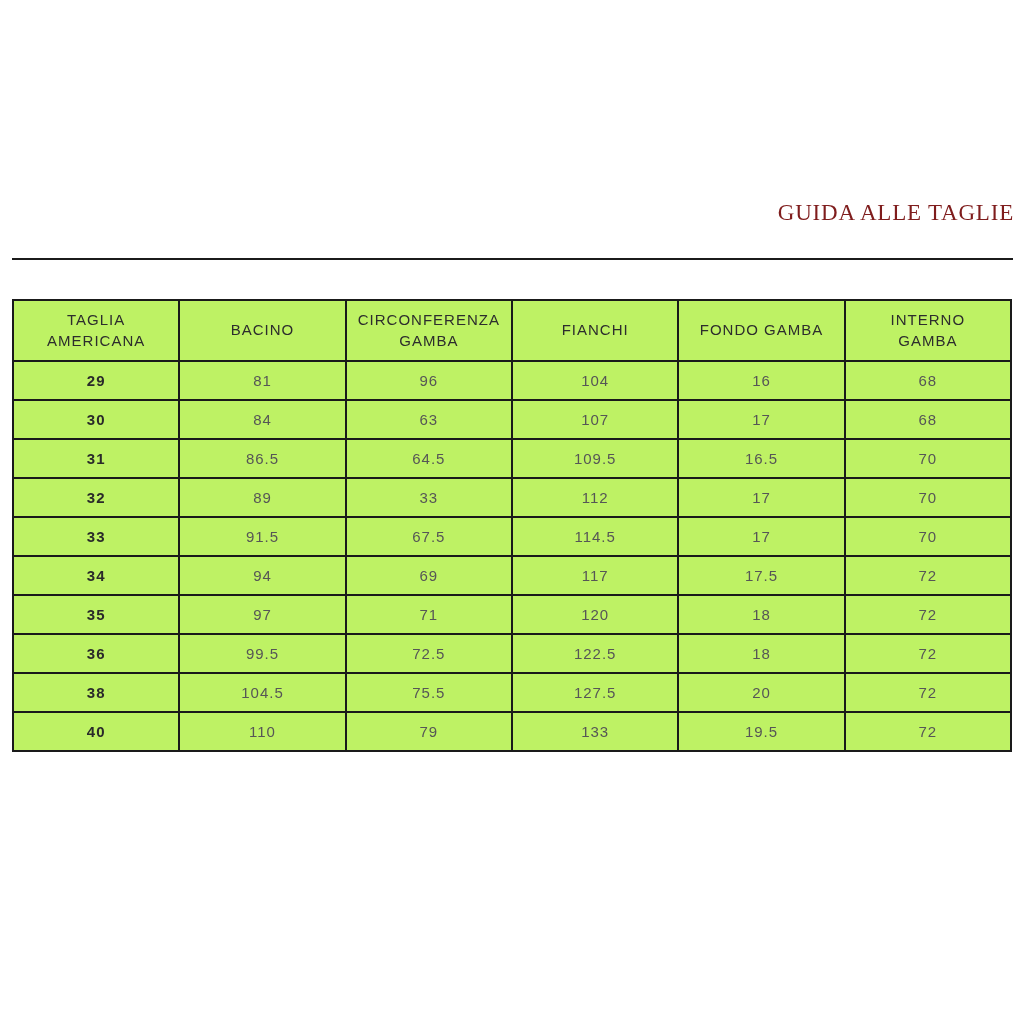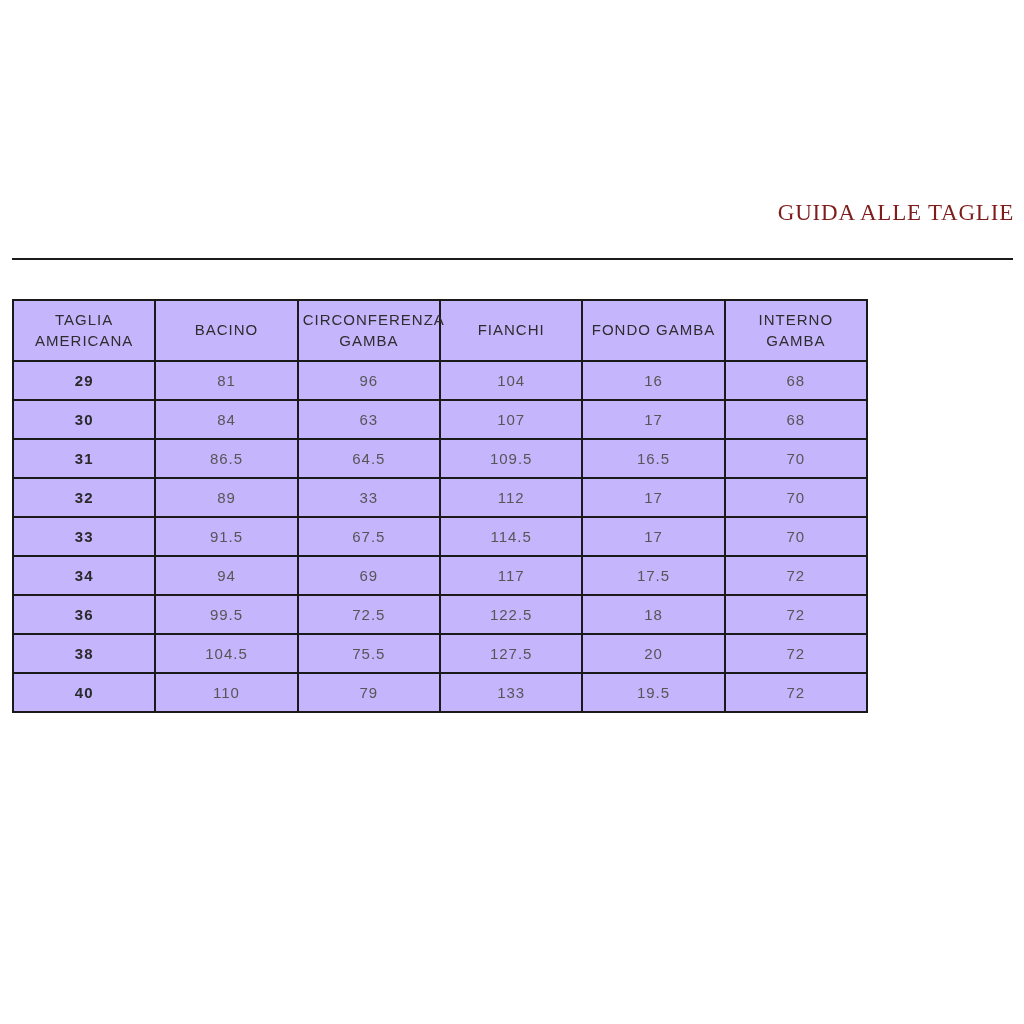--- a/index.html
+++ b/index.html
@@ -31,24 +31,24 @@
     top: 258px;
     left: 12px;
     width: 1001px;
     height: 2px;
     background: #1b1b1b;
   }
   table.size-table {
     position: absolute;
     top: 299px;
     left: 12px;
-    width: 856px;
+    width: 1000px;
     border-collapse: collapse;
     table-layout: fixed;
-    background: #c4b5fd;
+    background: #bef264;
   }
   table.size-table th,
   table.size-table td {
     border: 2px solid #1a1a1a;
     text-align: center;
     vertical-align: middle;
     padding: 0 4px;
   }
   table.size-table th {
     height: 59px;
@@ -135,20 +135,28 @@
         </tr>
         <tr>
           <td class="size-cell">34</td>
           <td>94</td>
           <td>69</td>
           <td>117</td>
           <td>17.5</td>
           <td>72</td>
         </tr>
         <tr>
+          <td class="size-cell">35</td>
+          <td>97</td>
+          <td>71</td>
+          <td>120</td>
+          <td>18</td>
+          <td>72</td>
+        </tr>
+        <tr>
           <td class="size-cell">36</td>
           <td>99.5</td>
           <td>72.5</td>
           <td>122.5</td>
           <td>18</td>
           <td>72</td>
         </tr>
         <tr>
           <td class="size-cell">38</td>
           <td>104.5</td>

